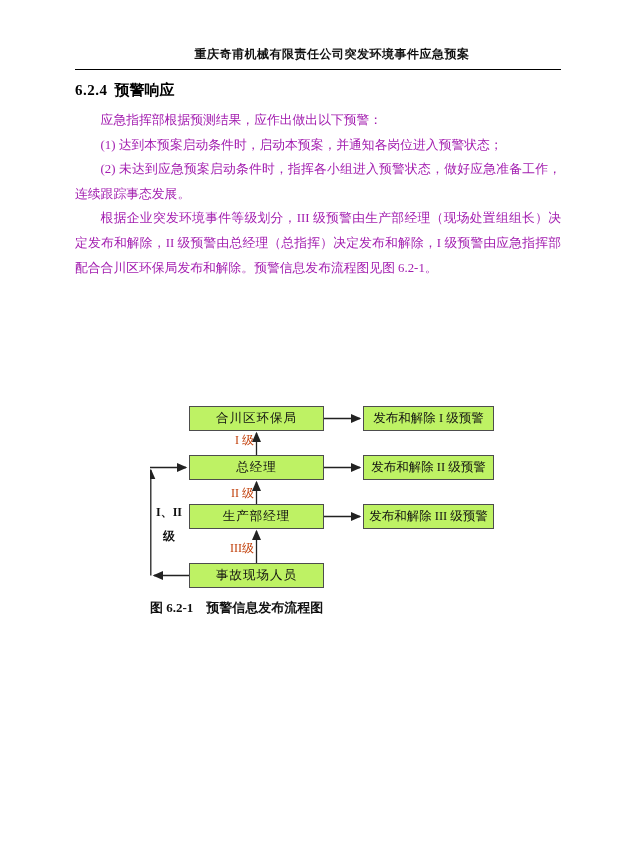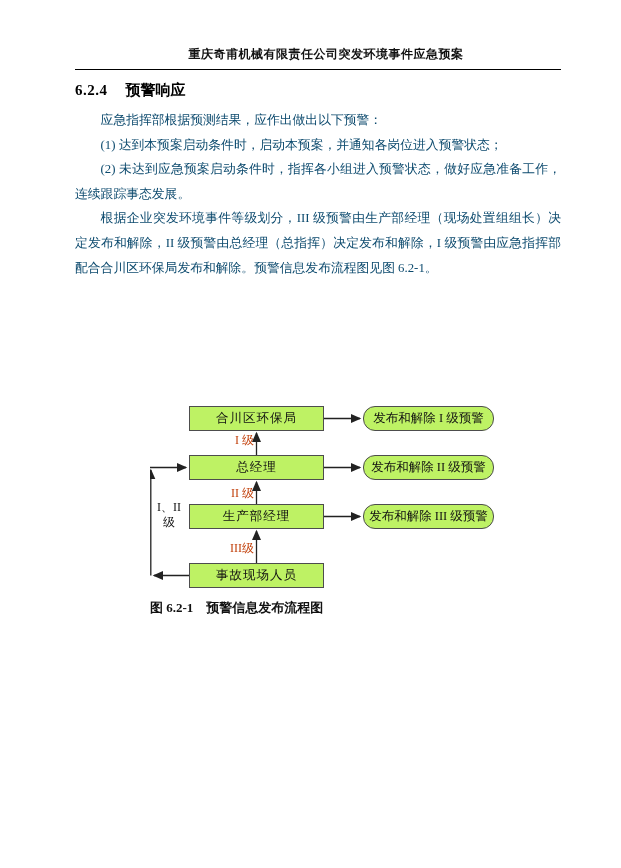--- a/index.html
+++ b/index.html
@@ -2,59 +2,59 @@
 <html><head>
 <meta charset="utf-8">
 <style>
   * { margin:0; padding:0; box-sizing:border-box; }
   html,body { width:621px; height:868px; background:#ffffff; overflow:hidden; }
   .page {
     position:relative; width:621px; height:868px; background:#fff;
     font-family:"Liberation Serif","DejaVu Serif",serif; color:#1a1a1a;
   }
   .doc-header-title {
-    position:absolute; top:46px; left:83px; width:486px;
+    position:absolute; top:46px; left:89px; width:486px;
     text-align:center; font-size:12px; font-weight:600; letter-spacing:.5px; color:#111;
   }
   .header-rule {
     position:absolute; top:69px; left:75px; width:486px; height:0;
     border-top:1.6px solid #000;
   }
   .content {
     position:absolute; top:80px; left:75px; width:486px;
   }
   .sec-heading {
     font-size:15px; font-weight:bold; line-height:20px; margin:0 0 8px 0; color:#000;
   }
   .sec-heading.blue { color:#1c2f71; margin-top:12px; }
   .sec-heading .num { letter-spacing:.5px; }
-  .sec-heading .ttl { margin-left:18px; }
+  .sec-heading .ttl { margin-left:7px; }
   .para {
     font-size:12.8px; line-height:24.6px; text-align:justify;
-    text-indent:2em; color:#0c4a6e;
+    text-indent:2em; color:#a21caf;
   }
   
   .flowchart {
     position:absolute; top:402px; left:150px; width:345px; height:190px;
   }
   .fc-svg { position:absolute; top:0; left:0; width:345px; height:190px; }
   .fc-box {
     position:absolute; border:1px solid #4d4d4d; background:#bef264;
     height:25px; display:flex; align-items:center; justify-content:center;
     font-size:12.5px; color:#111; letter-spacing:1px;
   }
   .fc-box.left  { left:39px;  width:135px; }
-  .fc-box.right { left:213px; width:131px; letter-spacing:0;border-radius:12px; }
+  .fc-box.right { left:213px; width:131px; letter-spacing:0; }
   .fc-label {
     position:absolute; left:64px; width:40px; text-align:right;
     font-size:12px; color:#c2410c;
   }
   .fc-bypass {
     position:absolute; left:2px; top:98px; width:34px;
-    text-align:center; font-size:12px; line-height:15px; color:#111;
+    text-align:center; font-size:12px; line-height:24px; color:#111;font-weight:bold;
   }
   .fc-caption {
     position:absolute; top:599px; left:150px; width:345px;
     text-align:left; font-size:13px; font-weight:bold; color:#111;
   }
   .page-number {
     position:absolute; top:823px; left:0; width:621px;
     text-align:center; font-size:10.5px; color:#2c3550;
   }
 </style>

